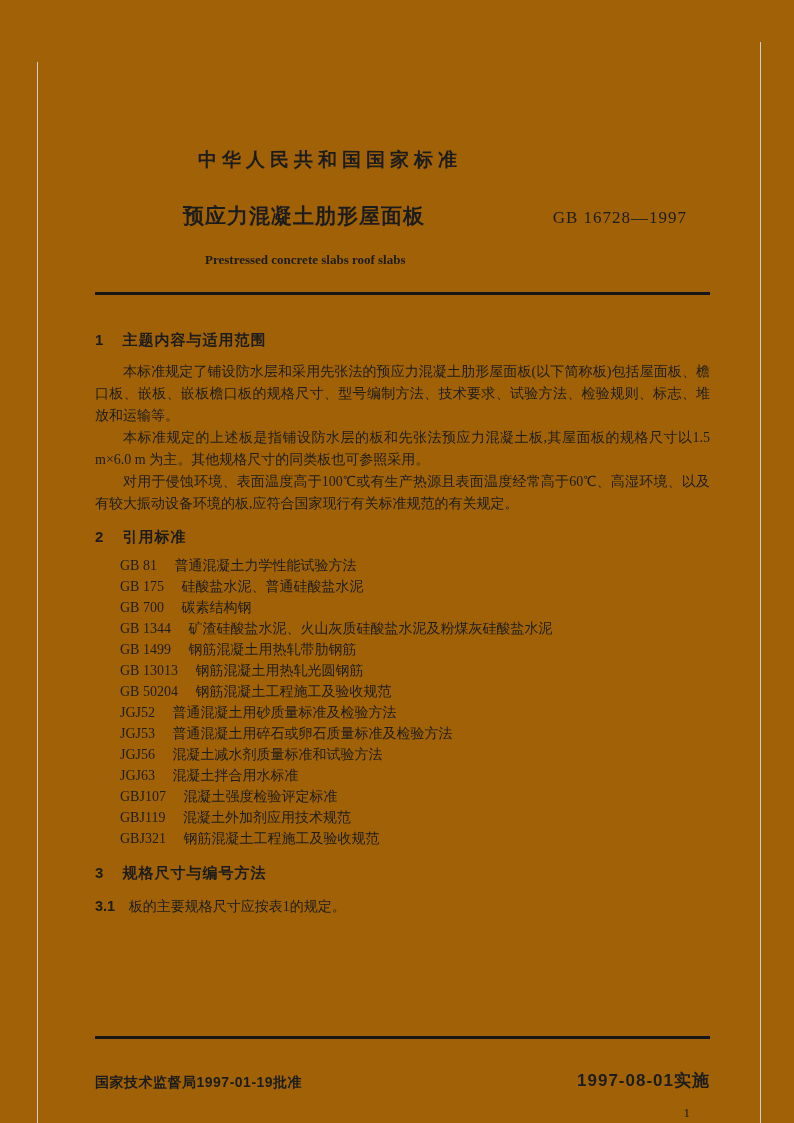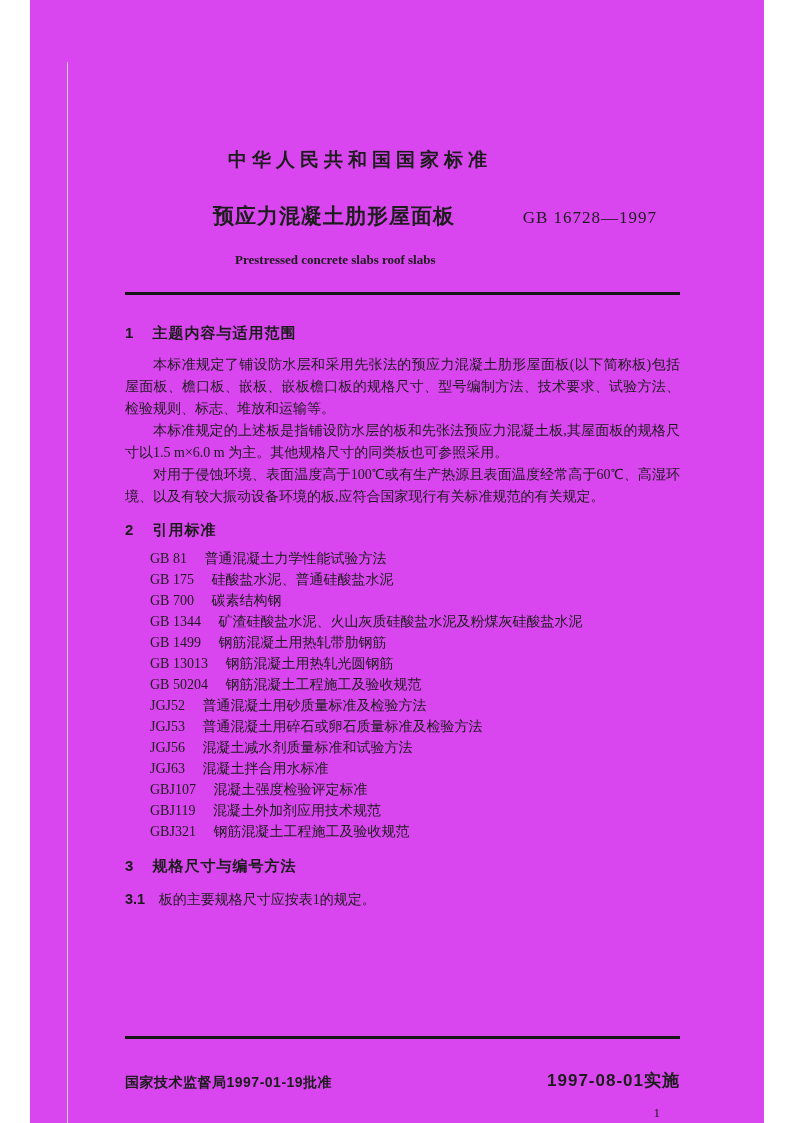--- a/index.html
+++ b/index.html
@@ -2,24 +2,24 @@
 <html><head>
 <meta charset="utf-8">
 <style>
   html, body {
     margin: 0;
     padding: 0;
     background: #ffffff;
   }
   .page {
     position: relative;
-    width: 734px;
+    width: 794px;
     height: 1123px;
     margin: 0 auto;
-    background: #d946ef;
+    background: #a16207;
     color: #1c1c1c;
     font-family: "Liberation Serif", serif;
     overflow: hidden;
   }
   .scan-line {
     position: absolute;
     width: 1px;
     background: #cfcfcf;
   }
   .scan-line-left  { left: 37px;  top: 62px; bottom: 0; }
@@ -78,21 +78,21 @@
 
   
   .section-heading {
     font-family: "Liberation Sans", sans-serif;
     font-weight: bold;
     font-size: 15px;
     letter-spacing: 1px;
     line-height: 20px;
   }
   .section-heading .sec-num { margin-right: 13px; }
-  .heading-1 { margin-top: 28px; }
+  .heading-1 { margin-top: 35px; }
   .heading-2 { margin-top: 12px; }
   .heading-3 { margin-top: 14px; }
 
   .paragraphs { margin-top: 11px; }
   .body-para {
     margin: 0;
     font-size: 14px;
     line-height: 22px;
     text-indent: 2em;
     text-align: justify;

